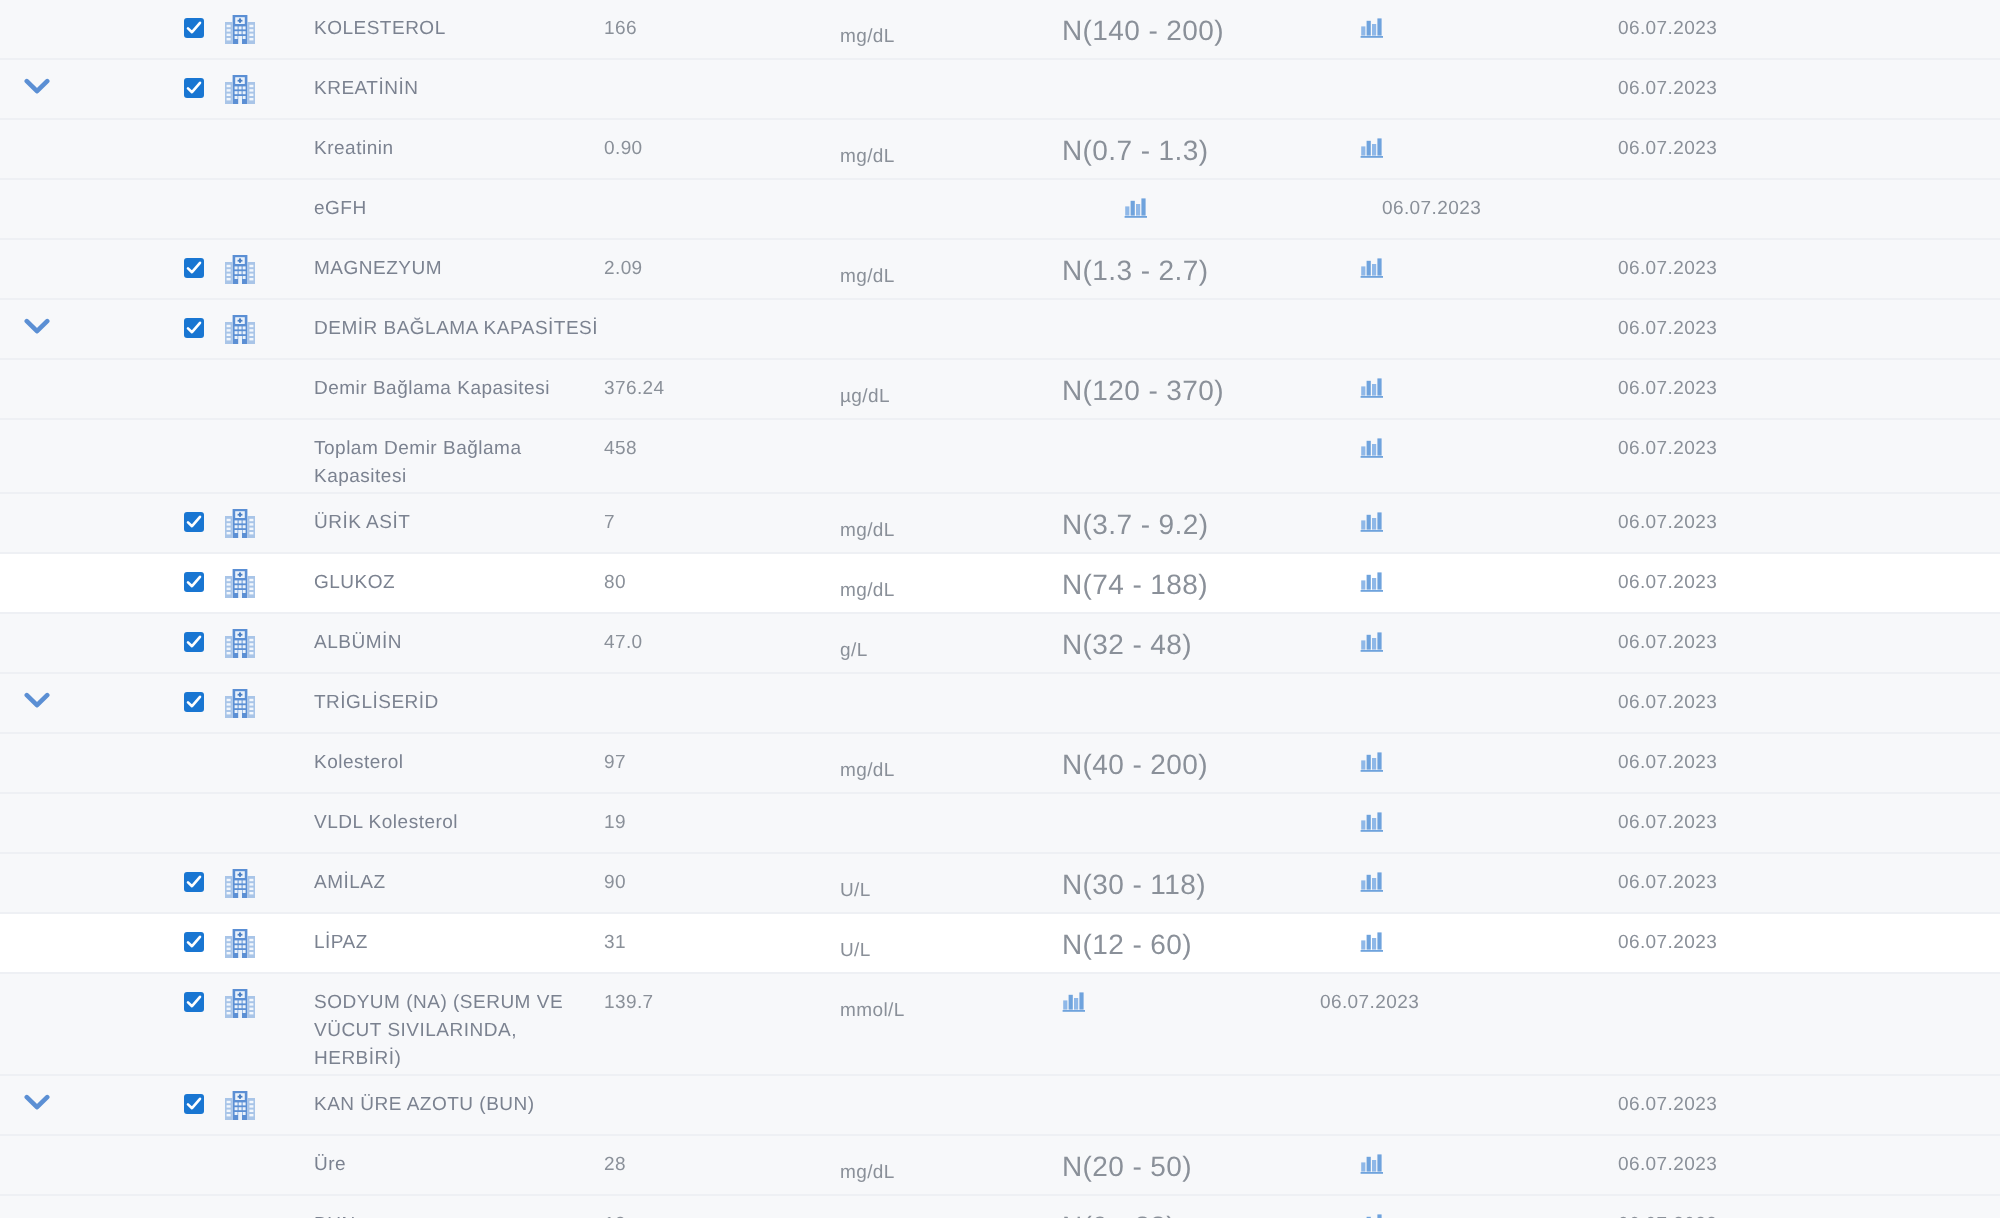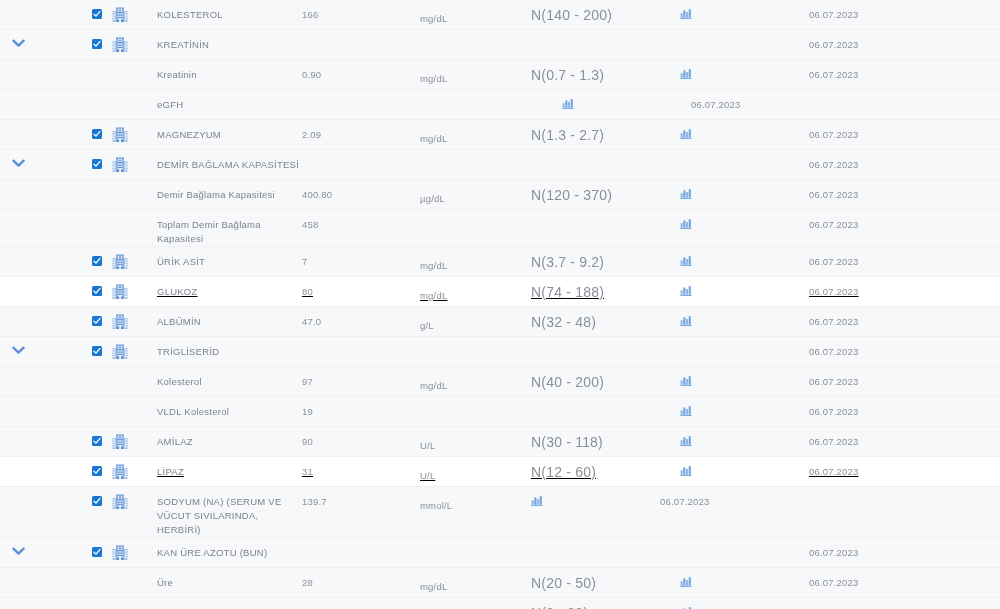--- a/index.html
+++ b/index.html
@@ -19,21 +19,21 @@
     background: #f7f8fa;
   }
   .row {
     position: relative;
     display: flex;
     align-items: flex-start;
     width: 1000px;
     border-bottom: 1px solid #eef0f4;
     background: #f7f8fa;
   }
-  .row.alt { background: #ffffff; text-decoration: underline; }
+  .row.alt { background: #ffffff; }
   .row.tall { }
 
   
   .c-chevron {
     width: 36px; min-width: 36px;
     display: flex; align-items: center; justify-content: center;
     padding-top: 9px;
   }
   .c-check {
     width: 66px; min-width: 66px;
@@ -352,21 +352,21 @@
       <div class="c-unit"></div>
       <div class="c-range"></div>
       <div class="c-chart"></div>
       <div class="c-date">06.07.2023</div>
     </div>
     <div class="row child" style="min-height:30px">
       <div class="c-chevron"></div>
       <div class="c-check"></div>
       <div class="c-icon"></div>
       <div class="c-name">Demir Bağlama Kapasitesi</div>
-      <div class="c-value">400.80</div>
+      <div class="c-value">376.24</div>
       <div class="c-unit">µg/dL</div>
       <div class="c-range">N(120 - 370)</div>
       <div class="c-chart">
         <svg class="chart-icon" width="12" height="11" viewBox="0 0 12 11">
           <rect x="0.6" y="5.2" width="2.1" height="4.6" fill="#8fb8e8"></rect>
           <rect x="3.3" y="2.4" width="2.1" height="7.4" fill="#6fa3dd"></rect>
           <rect x="6.0" y="4.0" width="2.1" height="5.8" fill="#8fb8e8"></rect>
           <rect x="8.7" y="1.2" width="2.1" height="8.6" fill="#6fa3dd"></rect>
           <rect x="0.3" y="10.0" width="11.2" height="0.9" fill="#6fa3dd"></rect>
         </svg>

